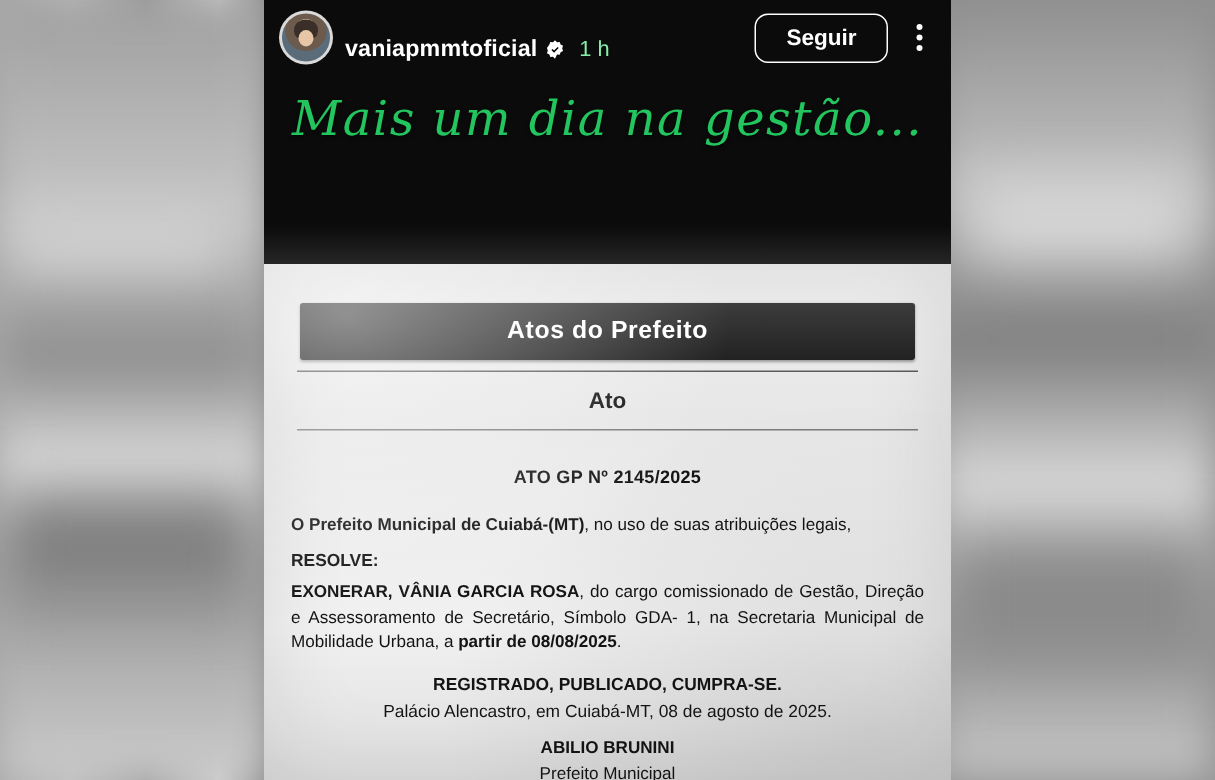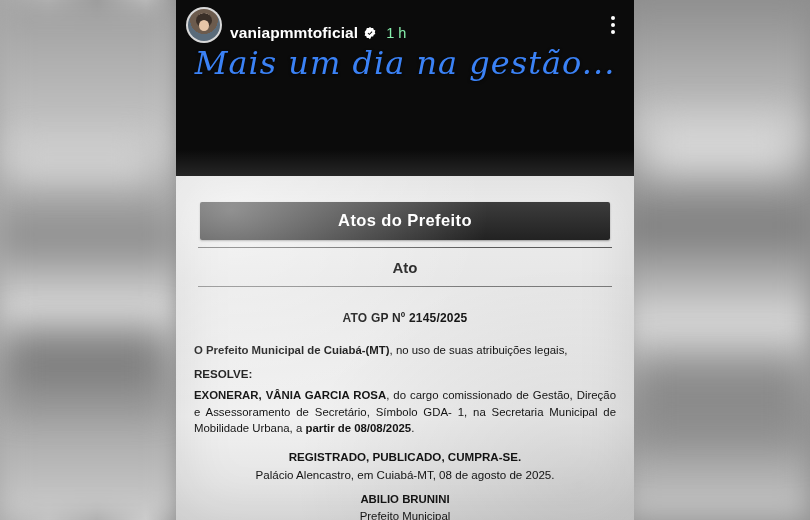--- a/index.html
+++ b/index.html
@@ -178,23 +178,23 @@
     display: block;
     width: 4px; height: 4px;
     border-radius: 50%;
     background: #fff;
   }
 
   
   .caption {
     position: absolute;
     left: 0; right: 0;
-    top: 44px;
-    text-align: center;
-    color: #3b82f6;
+    top: 60px;
+    text-align: center;
+    color: #22c55e;
     font-family: "DejaVu Serif", serif;
     font-style: italic;
     font-size: 32px;
     letter-spacing: 1px;
     text-shadow: 0 1px 3px rgba(0,0,0,.6);
     white-space: nowrap;
   }
 
   
   .doc {
@@ -323,20 +323,21 @@
           <svg viewBox="0 0 24 24" width="14" height="14" aria-hidden="true">
             <path fill="#ffffff" d="M12 1.5l2.3 2.1 3.1-.3 1 3 2.8 1.4-1 3 1 3-2.8 1.4-1 3-3.1-.3L12 22.5l-2.3-2.1-3.1.3-1-3-2.8-1.4 1-3-1-3L5.6 6.3l1-3 3.1.3L12 1.5z"></path>
             <path fill="#000000" d="M10.9 15.6l-3-3 1.2-1.2 1.8 1.8 4.1-4.1 1.2 1.2-5.3 5.3z"></path>
           </svg>
         </span>
         <span class="timeago">1 h</span>
       </div>
 
       <div class="spacer"></div>
 
+      <button class="follow-btn">Seguir</button>
 
       <div class="more-btn">
         <i></i>
           <i></i>
           <i></i>
       </div>
     </div>
 
     <div class="caption">Mais um dia na gestão...</div>
 

